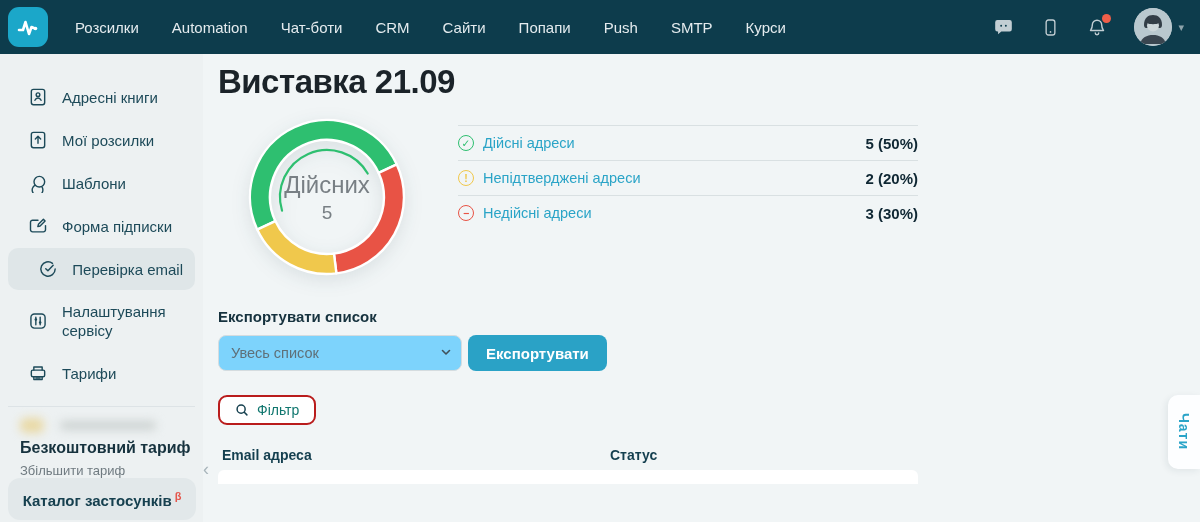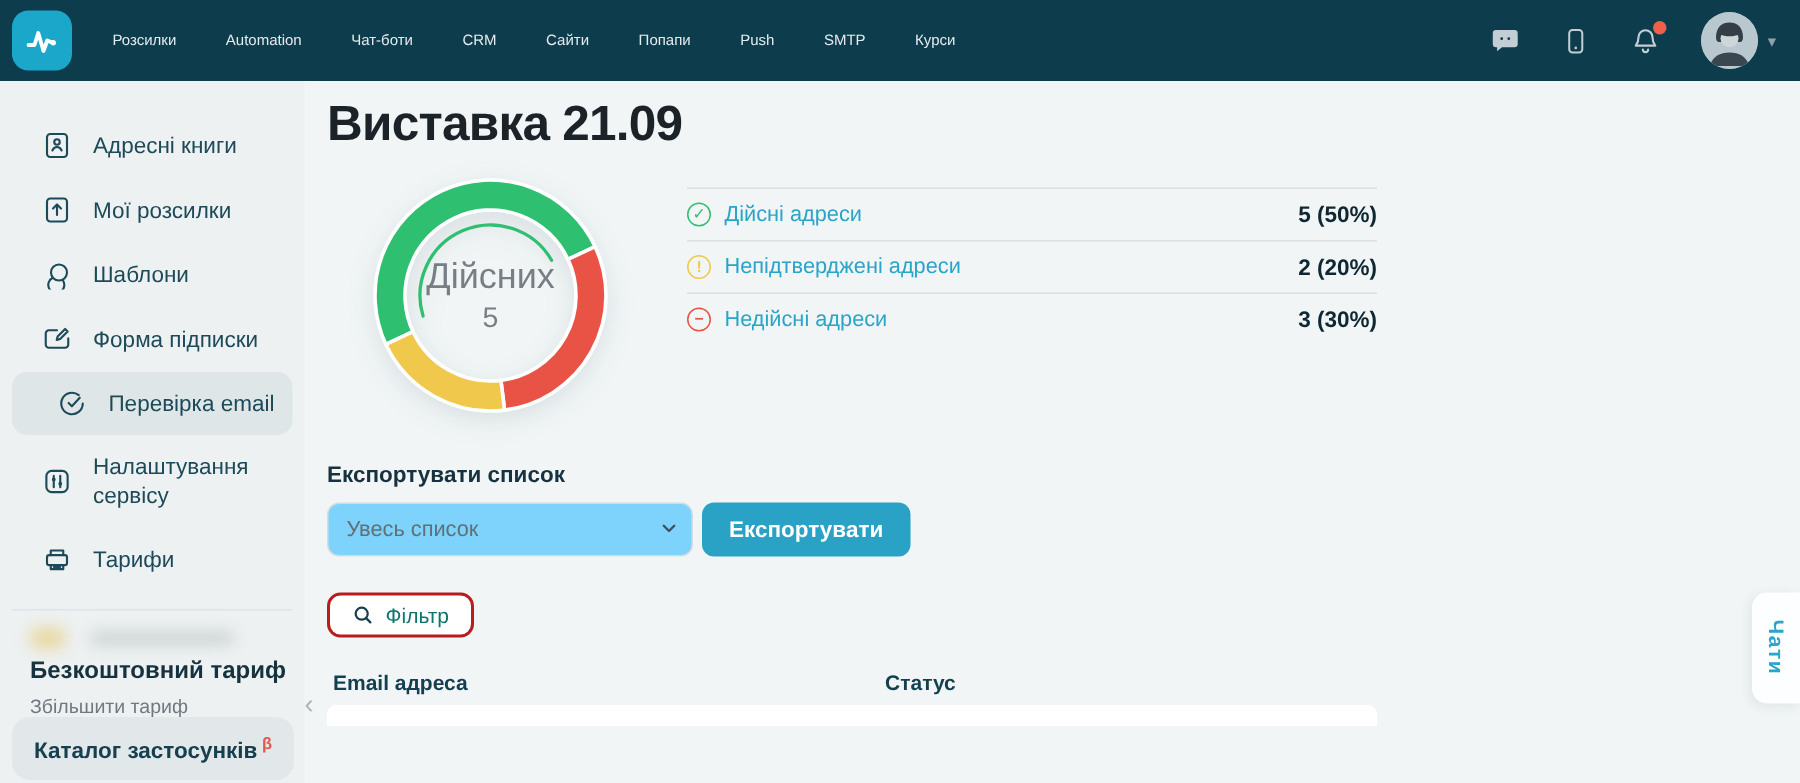--- a/index.html
+++ b/index.html
@@ -5,21 +5,21 @@
   * { margin:0; padding:0; box-sizing:border-box; }
   html,body { width:1200px; height:522px; overflow:hidden; }
   body { font-family:"Liberation Sans","DejaVu Sans",sans-serif; background:#f1f5f6; color:#16323e; }
 
   
   .topbar { position:fixed; top:0; left:0; right:0; height:54px; background:#0d3c4c;
             display:flex; align-items:center; z-index:50; }
   .logo { width:40px; height:40px; margin-left:8px; border-radius:11px; background:#1ba7c9;
           display:flex; align-items:center; justify-content:center; cursor:pointer; }
   .topnav { display:flex; gap:33px; margin-left:27px; list-style:none; }
-  .topnav li { color:#e4ebee; font-size:10px; font-weight:500; cursor:pointer; white-space:nowrap;text-align:center; }
+  .topnav li { color:#e4ebee; font-size:15px; font-weight:500; cursor:pointer; white-space:nowrap;text-align:center; }
   .top-right { margin-left:auto; display:flex; align-items:center; gap:27px; margin-right:16px; }
   .top-icon { position:relative; display:flex; align-items:center; cursor:pointer; }
   .bell-dot { position:absolute; top:-3px; right:-4px; width:9px; height:9px; border-radius:50%;
               background:#f05f49; }
   .avatar-wrap { display:flex; align-items:center; gap:6px; cursor:pointer; }
   .avatar { width:38px; height:38px; border-radius:50%; overflow:hidden; background:#b9c8ce; }
   .caret-down { color:#8ea3ab; font-size:11px; }
 
   
   .sidebar { position:fixed; top:54px; left:0; bottom:0; width:203px; background:#edf1f2; z-index:20; }
@@ -83,21 +83,21 @@
   .export-btn { height:36px; padding:0 18px; background:#2aa2c6; color:#ffffff; border:none;
                 border-radius:8px; font-family:inherit; font-size:15px; font-weight:700;
                 cursor:pointer; }
 
   .filter-btn { margin-top:24px; display:inline-flex; align-items:center; gap:8px;
                 height:30px; padding:0 15px; background:#ffffff; border:2px solid #b91c1c;
                 border-radius:9px; font-family:inherit; font-size:14px; color:#0f766e;
                 cursor:pointer; }
 
   .table-head { display:flex; margin-top:22px; font-size:14px; font-weight:700; color:#143f4f;
-                padding-left:4px; }
+                padding-left:4px;gap:20px; }
   .th-email { width:368px; }
   .table-row-stub { margin-top:7px; width:700px; height:14px; background:#ffffff;
                     border-radius:6px 6px 0 0; }
 
   
   .chats-tab { position:fixed; right:0; top:395px; width:32px; height:74px; background:#fdfeff;
                border-radius:10px 0 0 10px; box-shadow:-2px 2px 7px rgba(20,50,60,.08);
                display:flex; align-items:center; justify-content:center; cursor:pointer; z-index:40; }
   .chats-tab span { writing-mode:vertical-rl; font-size:14px; font-weight:700; color:#2aa4c8;
                     letter-spacing:1px; }

